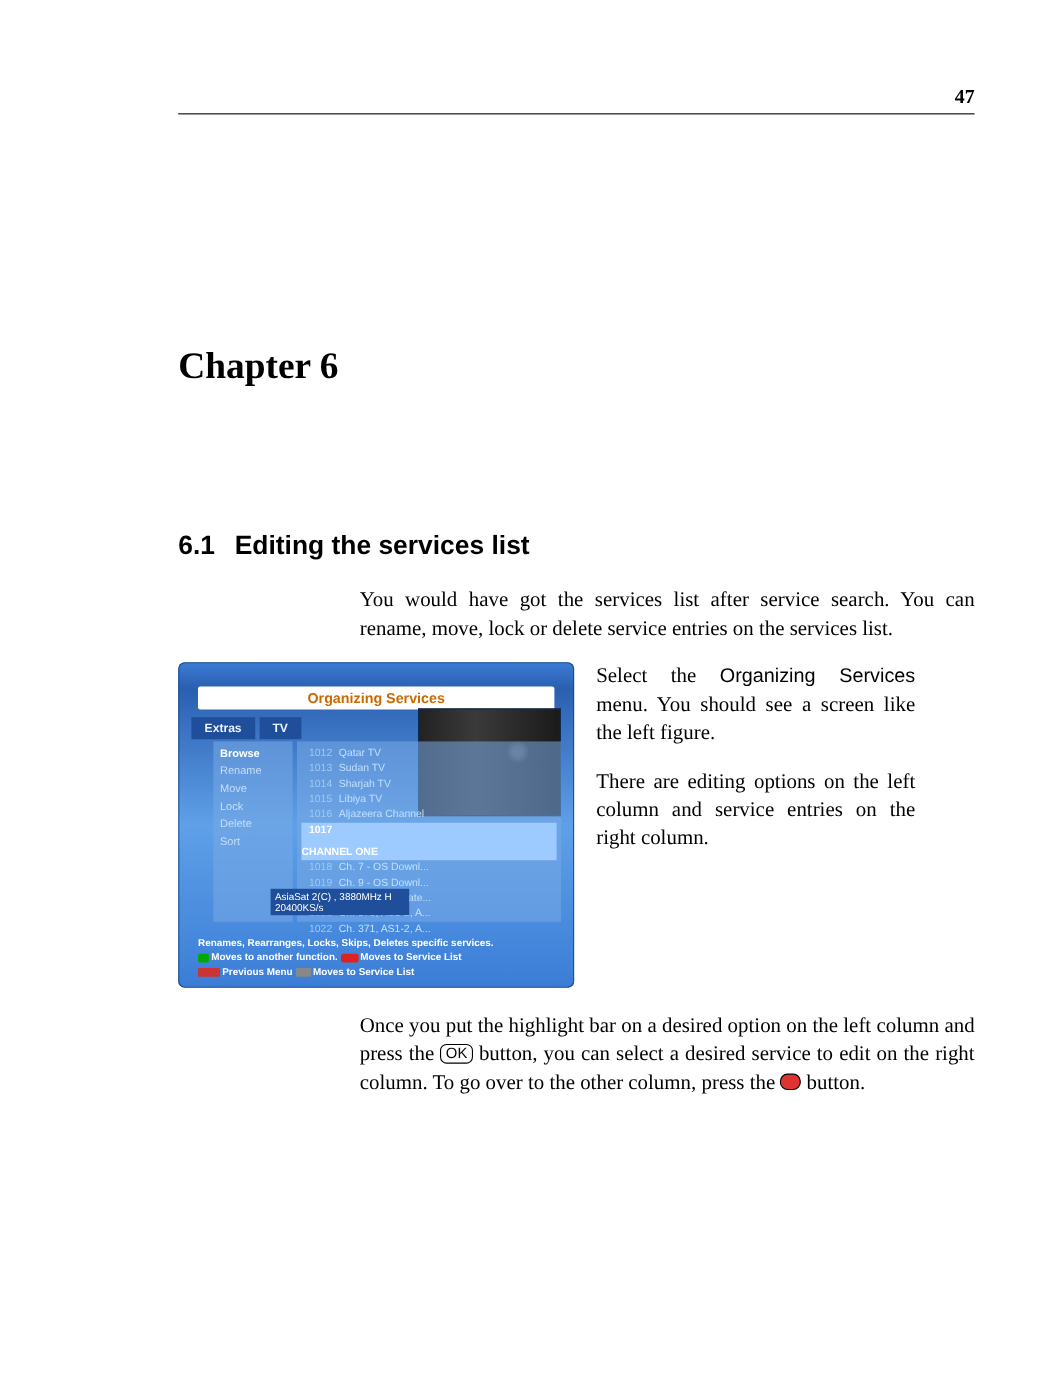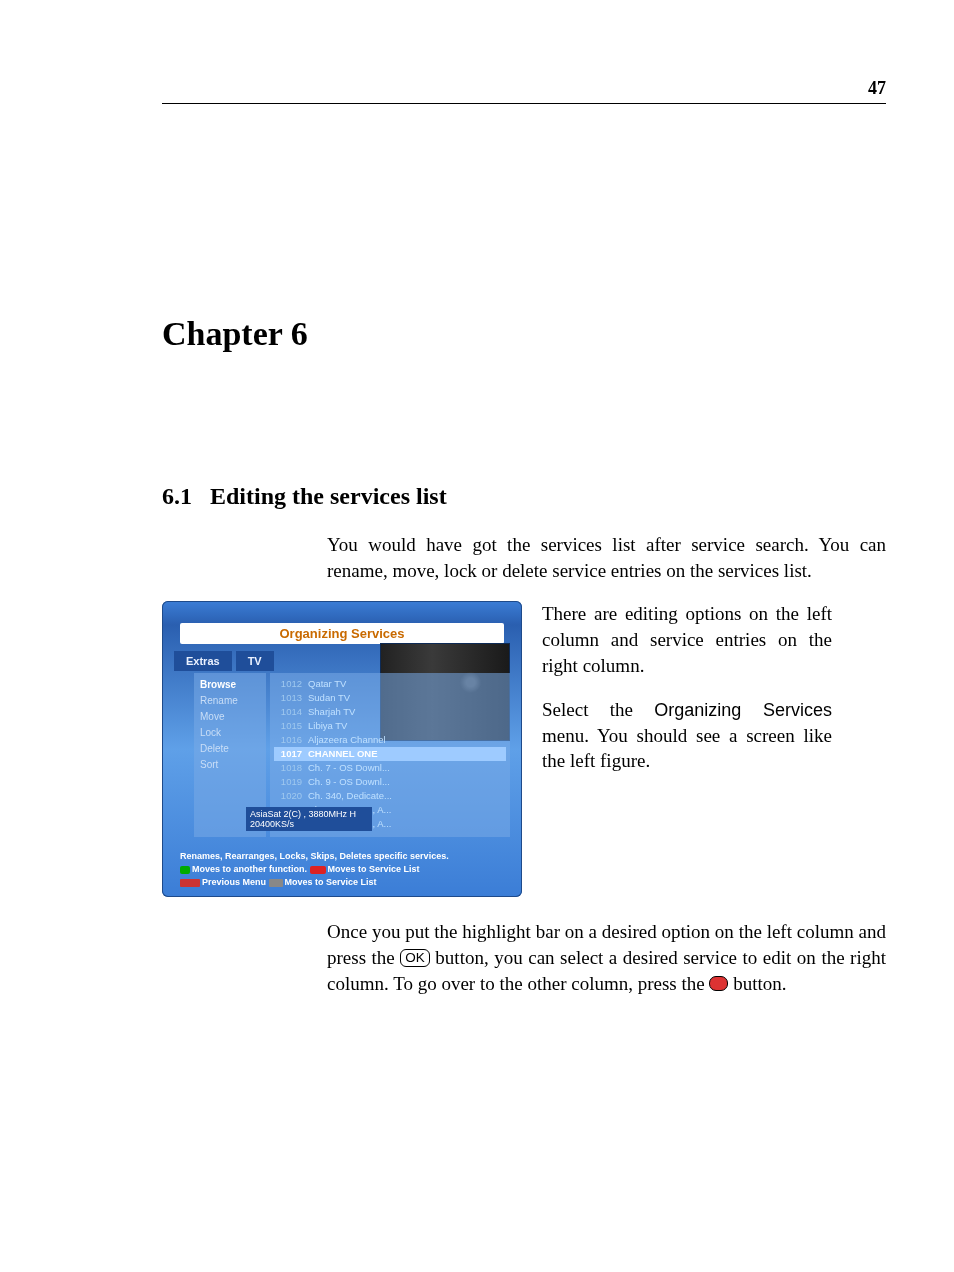--- a/index.html
+++ b/index.html
@@ -41,21 +41,21 @@
     font-size: 34px;
     margin-bottom: 90px;
   }
   .chapter-title {
     font-family: Georgia, serif;
     font-weight: bold;
     font-size: 44px;
   }
   .section-heading {
     margin-top: 130px;
-    font-family: Liberation Serif, serif;
+    font-family: Liberation Sans, sans-serif;
     font-weight: bold;
     font-size: 24px;
     display: flex;
     gap: 18px;
   }
   .body-block {
     margin-left: 165px;
     margin-top: 22px;
     font-size: 19px;
     line-height: 1.35;
@@ -102,21 +102,21 @@
   }
   .os-left .sel { color:#fff; font-weight:bold;}
   .os-left div { color:#c9def7;}
   .os-mid {
     flex:1; background:rgba(120,170,230,.55);
     font-size:9.5px; line-height:14px; padding:4px 4px;
     box-sizing:border-box;
   }
   .os-row { display:flex; gap:6px; color:#bfe0ff;}
   .os-row .num{color:#9fc8ef; width:28px; text-align:right;}
-  .os-row.hl { background:#9ecbff; color:#fff; font-weight:bold;}
+  .os-row.hl { background:#9ecbff; color:#fff; font-weight:bold;flex-direction:column;}
   .os-row.hl .num{color:#fff;}
   .os-preview {
     position:absolute; top:42px; right:12px; width:128px; height:96px;
     background:#2b2b2b;
     background-image: radial-gradient(circle at 70% 40%, #555 4%, transparent 10%),
                       linear-gradient(90deg,#222,#3a3a3a 40%,#1a1a1a);
     border:1px solid #0d2a55;
   }
   .os-status {
     position:absolute; left:84px; right:150px; bottom:66px;
@@ -243,24 +243,24 @@
           <span class="red"></span><b>Moves to Service List</b>
         </div>
         <div>
           <span class="menu"></span><b>Previous Menu</b>
           <span class="okb"></span><b>Moves to Service List</b>
         </div>
       </div>
     </div>
 
     <div class="side-text">
-      <p>There are editing options on the left column and service entries on the right column.</p>
       <p>
         <span>Select the </span><span class="menu-name">Organizing Services</span><span> menu. You should see a screen like the left figure.</span>
       </p>
+      <p>There are editing options on the left column and service entries on the right column.</p>
     </div>
   </div>
 
   <div class="after-block">
     <span>Once you put the highlight bar on a desired option on the left column and press the </span><span class="okbtn">OK</span><span> button, you can select a desired service to edit on the right column. To go over to the other column, press the </span><span class="redbtn"></span><span> button.</span>
   </div>
 
 </div>
 
 </body></html>

